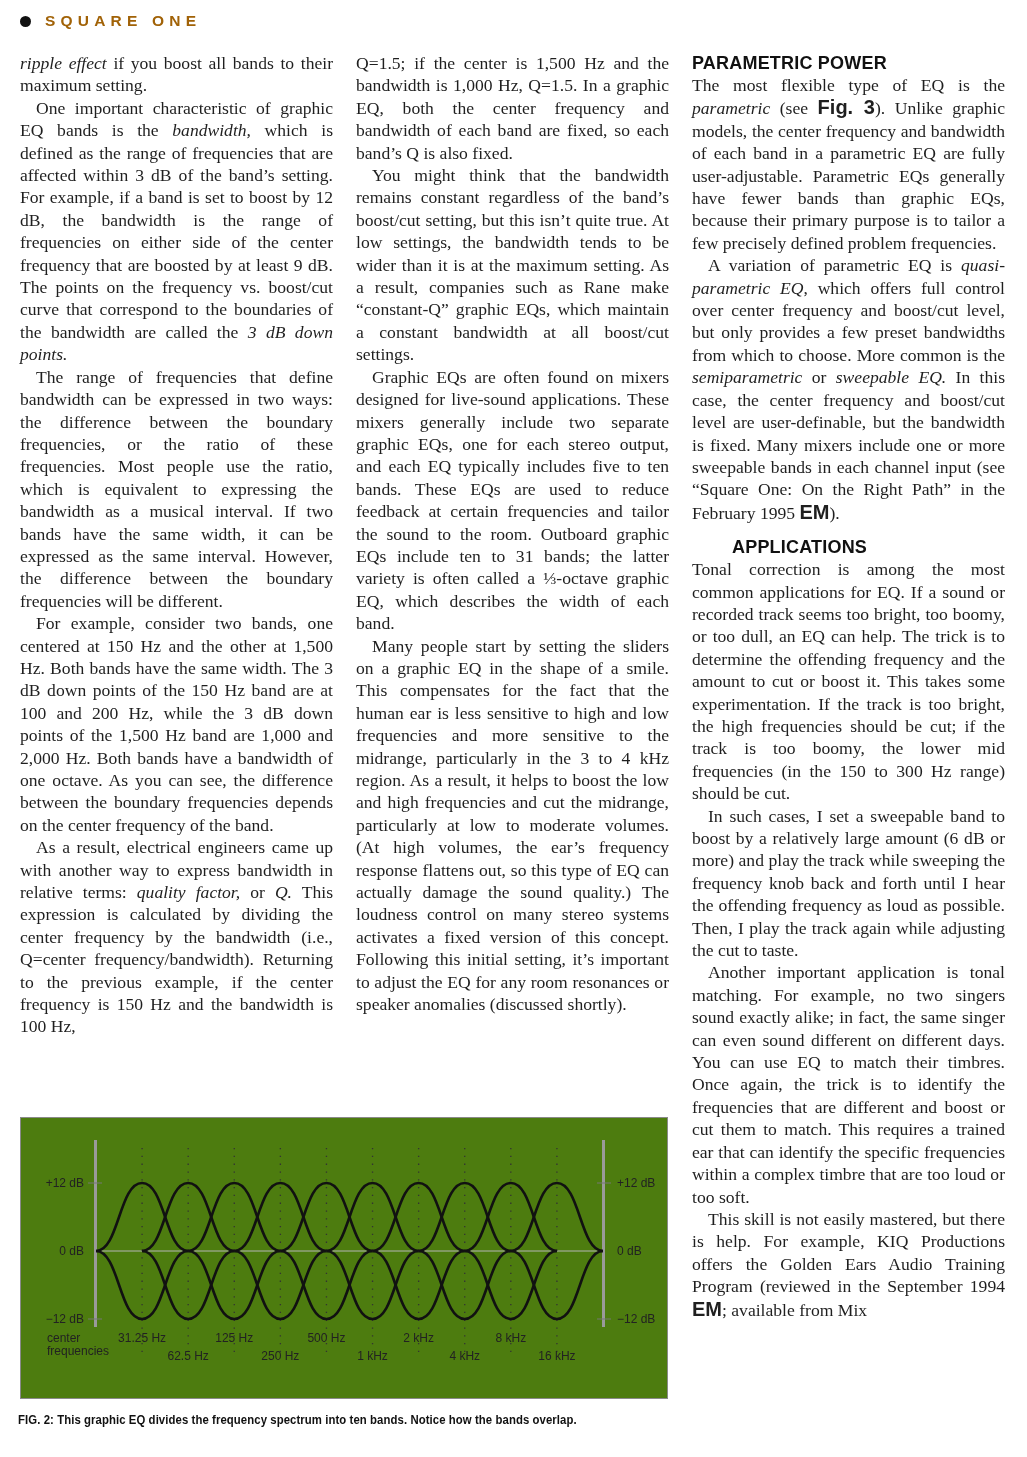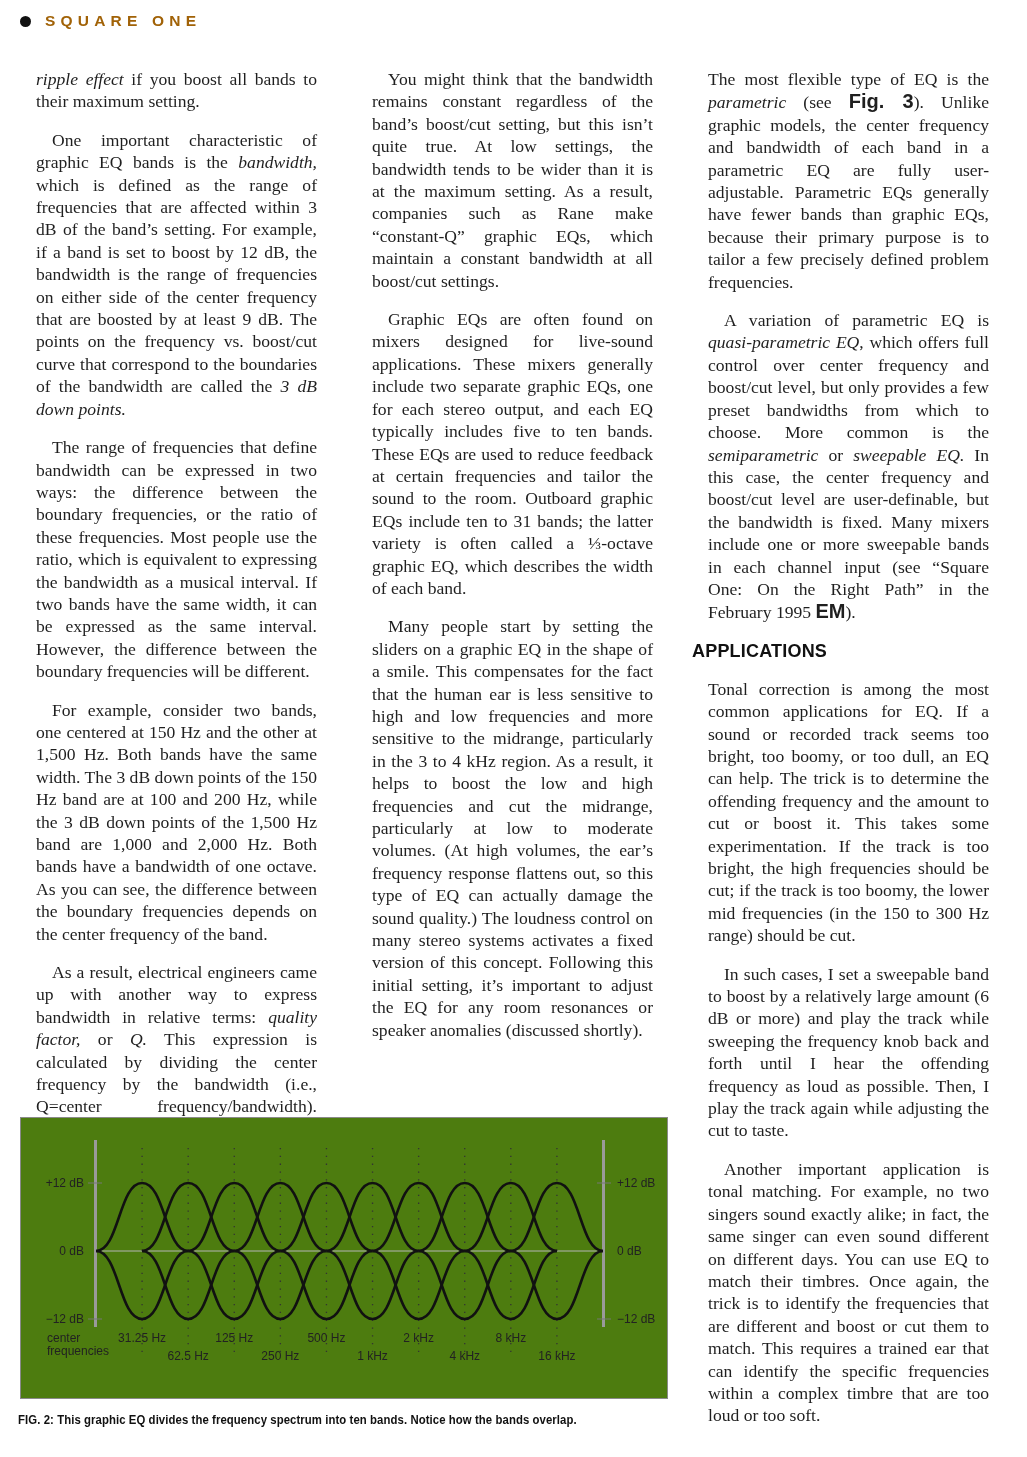--- a/index.html
+++ b/index.html
@@ -6,24 +6,24 @@
   body { width: 1027px; height: 1457px; position: relative; overflow: hidden; color: #1c1c1c; }
 
   .running-head { position: absolute; left: 20px; top: 8px; height: 26px; display: flex; align-items: center; }
   .bullet { width: 11px; height: 11px; border-radius: 50%; background: #111; margin-right: 14px; }
   .running-head-text { font-family: "Liberation Sans", sans-serif; font-weight: 700; font-size: 15.5px; letter-spacing: 5.2px; color: #a16207; }
 
   .col { position: absolute; top: 52px; font-family: "Liberation Serif", serif; font-size: 17.6px; line-height: 22.4px; text-align: justify; color: #1f1f1f; }
   .col-left { left: 20px; width: 313px; }
   .col-mid { left: 356px; width: 313px; }
   .col-right { left: 692px; width: 313px; top: 52px; }
-  .col p { margin: 16px; text-indent: 16px; }
+  .col p { margin: 0; text-indent: 16px; }
   .col p.noindent { text-indent: 0; }
   .heading { font-family: "Liberation Sans", sans-serif; font-weight: 700; font-size: 18px; line-height: 22px; color: #111; margin: 0; letter-spacing: 0.2px; }
-  .heading.spaced { margin-top: 12px; }
+  .heading.spaced { margin-top: 12px; margin-left: 40px; }
   em { font-style: italic; }
   .bold-sans { font-family: "Liberation Sans", sans-serif; font-weight: 700; font-size: 20px; }
 
   .figure-box { position: absolute; left: 20px; top: 1117px; width: 646px; height: 280px; border: 1px solid #8a8a8a; background: #4d7c0f; }
   .figure-box svg { position: absolute; left: 0; top: 0; }
   .fig-caption { position: absolute; left: 18px; top: 1412px; font-family: "Liberation Sans", sans-serif; font-weight: 700; font-size: 13.2px; color: #111; transform: scaleX(0.86); transform-origin: left top; white-space: nowrap; letter-spacing: 0.1px; }
   .axis-text { font-family: "Liberation Sans", sans-serif; font-size: 12px; fill: #222; }
 </style>
 </head>
 <body>
@@ -34,34 +34,37 @@
 </div>
 
 <div class="col col-left">
     <p class="noindent"><em>ripple effect</em><span> if you boost all bands to their maximum setting.</span></p>
     <p><span>One important characteristic of graphic EQ bands is the </span><em>bandwidth,</em><span> which is defined as the range of frequencies that are affected within 3 dB of the band’s setting. For example, if a band is set to boost by 12 dB, the bandwidth is the range of frequencies on either side of the center frequency that are boosted by at least 9 dB. The points on the frequency vs. boost/cut curve that correspond to the boundaries of the bandwidth are called the </span><em>3 dB down points.</em></p>
     <p><span>The range of frequencies that define bandwidth can be expressed in two ways: the difference between the boundary frequencies, or the ratio of these frequencies. Most people use the ratio, which is equivalent to expressing the bandwidth as a musical interval. If two bands have the same width, it can be expressed as the same interval. However, the difference between the boundary frequencies will be different.</span></p>
     <p><span>For example, consider two bands, one centered at 150 Hz and the other at 1,500 Hz. Both bands have the same width. The 3 dB down points of the 150 Hz band are at 100 and 200 Hz, while the 3 dB down points of the 1,500 Hz band are 1,000 and 2,000 Hz. Both bands have a bandwidth of one octave. As you can see, the difference between the boundary frequencies depends on the center frequency of the band.</span></p>
     <p><span>As a result, electrical engineers came up with another way to express bandwidth in relative terms: </span><em>quality factor,</em><span> or </span><em>Q.</em><span> This expression is calculated by dividing the center frequency by the bandwidth (i.e., Q=center frequency/bandwidth). Returning to the previous example, if the center frequency is 150 Hz and the bandwidth is 100 Hz,</span></p>
   </div>
 <div class="col col-mid">
+    <p class="noindent"><span>Q=1.5; if the center is 1,500 Hz and the bandwidth is 1,000 Hz, Q=1.5. In a graphic EQ, both the center frequency and bandwidth of each band are fixed, so each band’s Q is also fixed.</span></p>
     <p><span>You might think that the bandwidth remains constant regardless of the band’s boost/cut setting, but this isn’t quite true. At low settings, the bandwidth tends to be wider than it is at the maximum setting. As a result, companies such as Rane make “constant-Q” graphic EQs, which maintain a constant bandwidth at all boost/cut settings.</span></p>
     <p><span>Graphic EQs are often found on mixers designed for live-sound applications. These mixers generally include two separate graphic EQs, one for each stereo output, and each EQ typically includes five to ten bands. These EQs are used to reduce feedback at certain frequencies and tailor the sound to the room. Outboard graphic EQs include ten to 31 bands; the latter variety is often called a ⅓-octave graphic EQ, which describes the width of each band.</span></p>
     <p><span>Many people start by setting the sliders on a graphic EQ in the shape of a smile. This compensates for the fact that the human ear is less sensitive to high and low frequencies and more sensitive to the midrange, particularly in the 3 to 4 kHz region. As a result, it helps to boost the low and high frequencies and cut the midrange, particularly at low to moderate volumes. (At high volumes, the ear’s frequency response flattens out, so this type of EQ can actually damage the sound quality.) The loudness control on many stereo systems activates a fixed version of this concept. Following this initial setting, it’s important to adjust the EQ for any room resonances or speaker anomalies (discussed shortly).</span></p>
   </div>
 <div class="col col-right">
+  <h2 class="heading">PARAMETRIC POWER</h2>
   <div>
       <p class="noindent"><span>The most flexible type of EQ is the </span><em>parametric</em><span> (see </span><span class="bold-sans">Fig. 3</span><span>). Unlike graphic models, the center frequency and bandwidth of each band in a parametric EQ are fully user-adjustable. Parametric EQs generally have fewer bands than graphic EQs, because their primary purpose is to tailor a few precisely defined problem frequencies.</span></p>
       <p><span>A variation of parametric EQ is </span><em>quasi-parametric EQ</em><span>, which offers full control over center frequency and boost/cut level, but only provides a few preset bandwidths from which to choose. More common is the </span><em>semiparametric</em><span> or </span><em>sweepable EQ.</em><span> In this case, the center frequency and boost/cut level are user-definable, but the bandwidth is fixed. Many mixers include one or more sweepable bands in each channel input (see “Square One: On the Right Path” in the February 1995 </span><span class="bold-sans">EM</span><span>).</span></p>
     </div>
   <h2 class="heading spaced">APPLICATIONS</h2>
   <div>
       <p class="noindent"><span>Tonal correction is among the most common applications for EQ. If a sound or recorded track seems too bright, too boomy, or too dull, an EQ can help. The trick is to determine the offending frequency and the amount to cut or boost it. This takes some experimentation. If the track is too bright, the high frequencies should be cut; if the track is too boomy, the lower mid frequencies (in the 150 to 300 Hz range) should be cut.</span></p>
       <p><span>In such cases, I set a sweepable band to boost by a relatively large amount (6 dB or more) and play the track while sweeping the frequency knob back and forth until I hear the offending frequency as loud as possible. Then, I play the track again while adjusting the cut to taste.</span></p>
       <p><span>Another important application is tonal matching. For example, no two singers sound exactly alike; in fact, the same singer can even sound different on different days. You can use EQ to match their timbres. Once again, the trick is to identify the frequencies that are different and boost or cut them to match. This requires a trained ear that can identify the specific frequencies within a complex timbre that are too loud or too soft.</span></p>
+      <p><span>This skill is not easily mastered, but there is help. For example, KIQ Productions offers the Golden Ears Audio Training Program (reviewed in the September 1994 </span><span class="bold-sans">EM</span><span>; available from Mix</span></p>
     </div>
 </div>
 
 <div class="figure-box">
   <svg id="eq-svg" width="646" height="280">
       <rect x="73" y="22" width="3" height="187" fill="#9a9a9a"></rect>
       <rect x="581" y="22" width="3" height="187" fill="#9a9a9a"></rect>
       <line x1="75" y1="133" x2="582" y2="133" stroke="#b5b5b5" stroke-width="1"></line>
       <line x1="67" y1="65" x2="81" y2="65" stroke="#777" stroke-width="1"></line>
       <line x1="576" y1="65" x2="590" y2="65" stroke="#777" stroke-width="1"></line>

